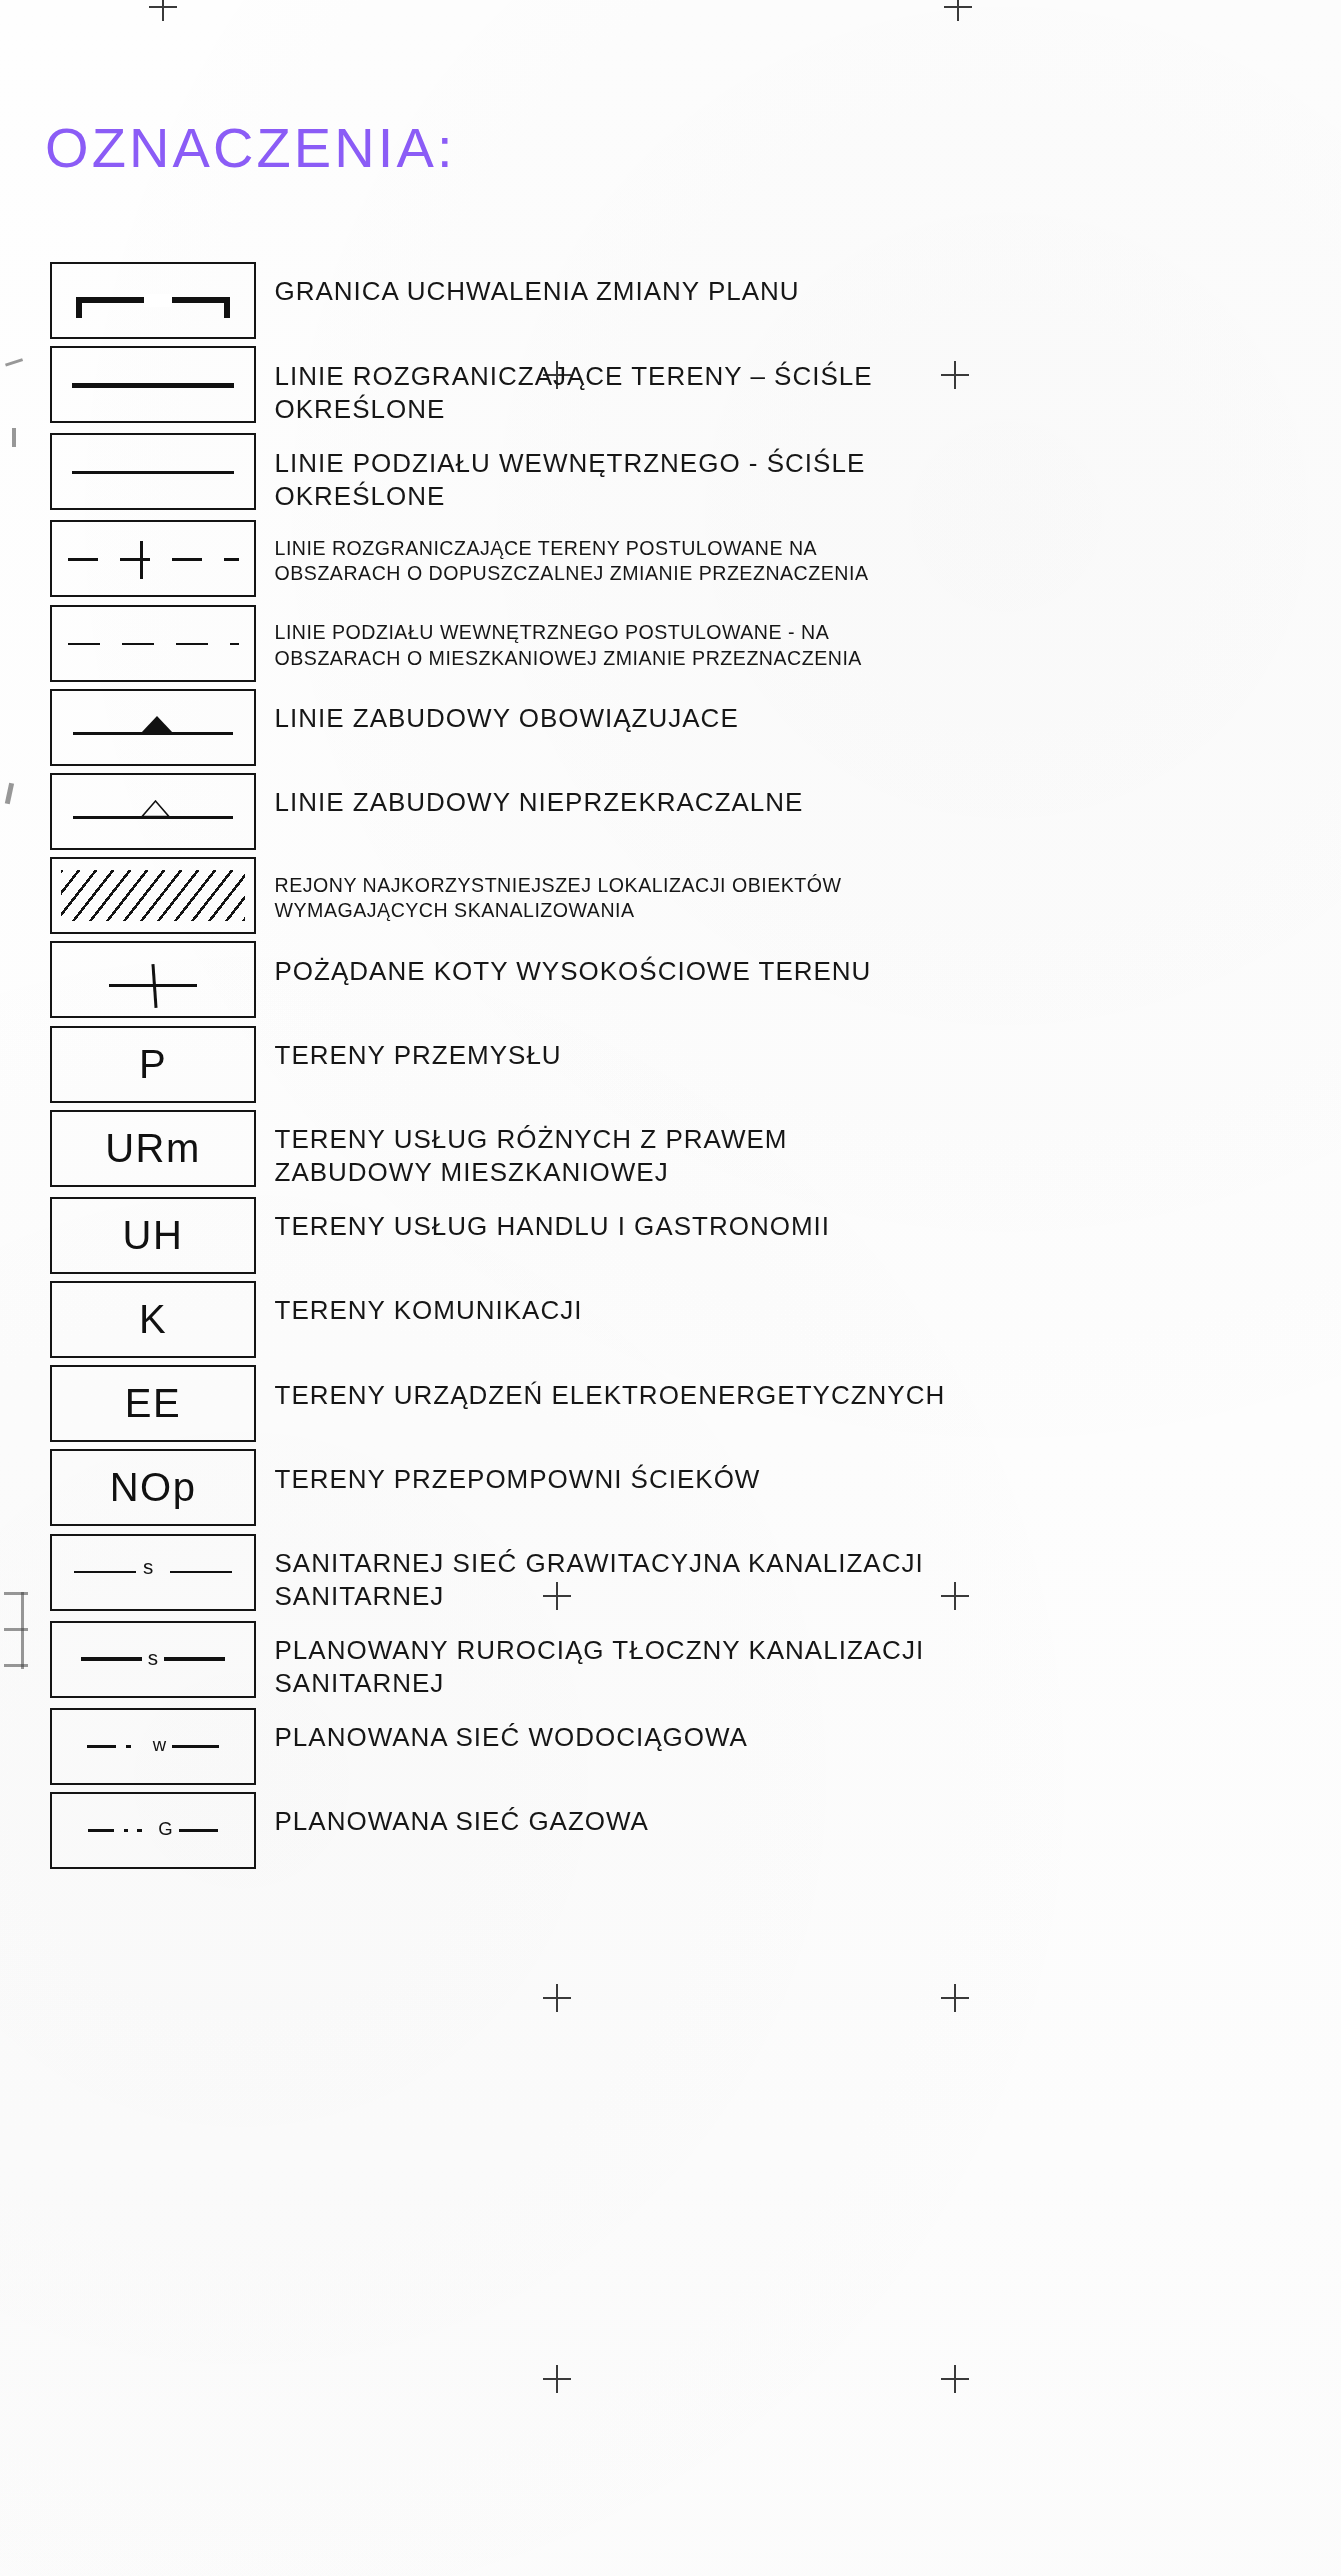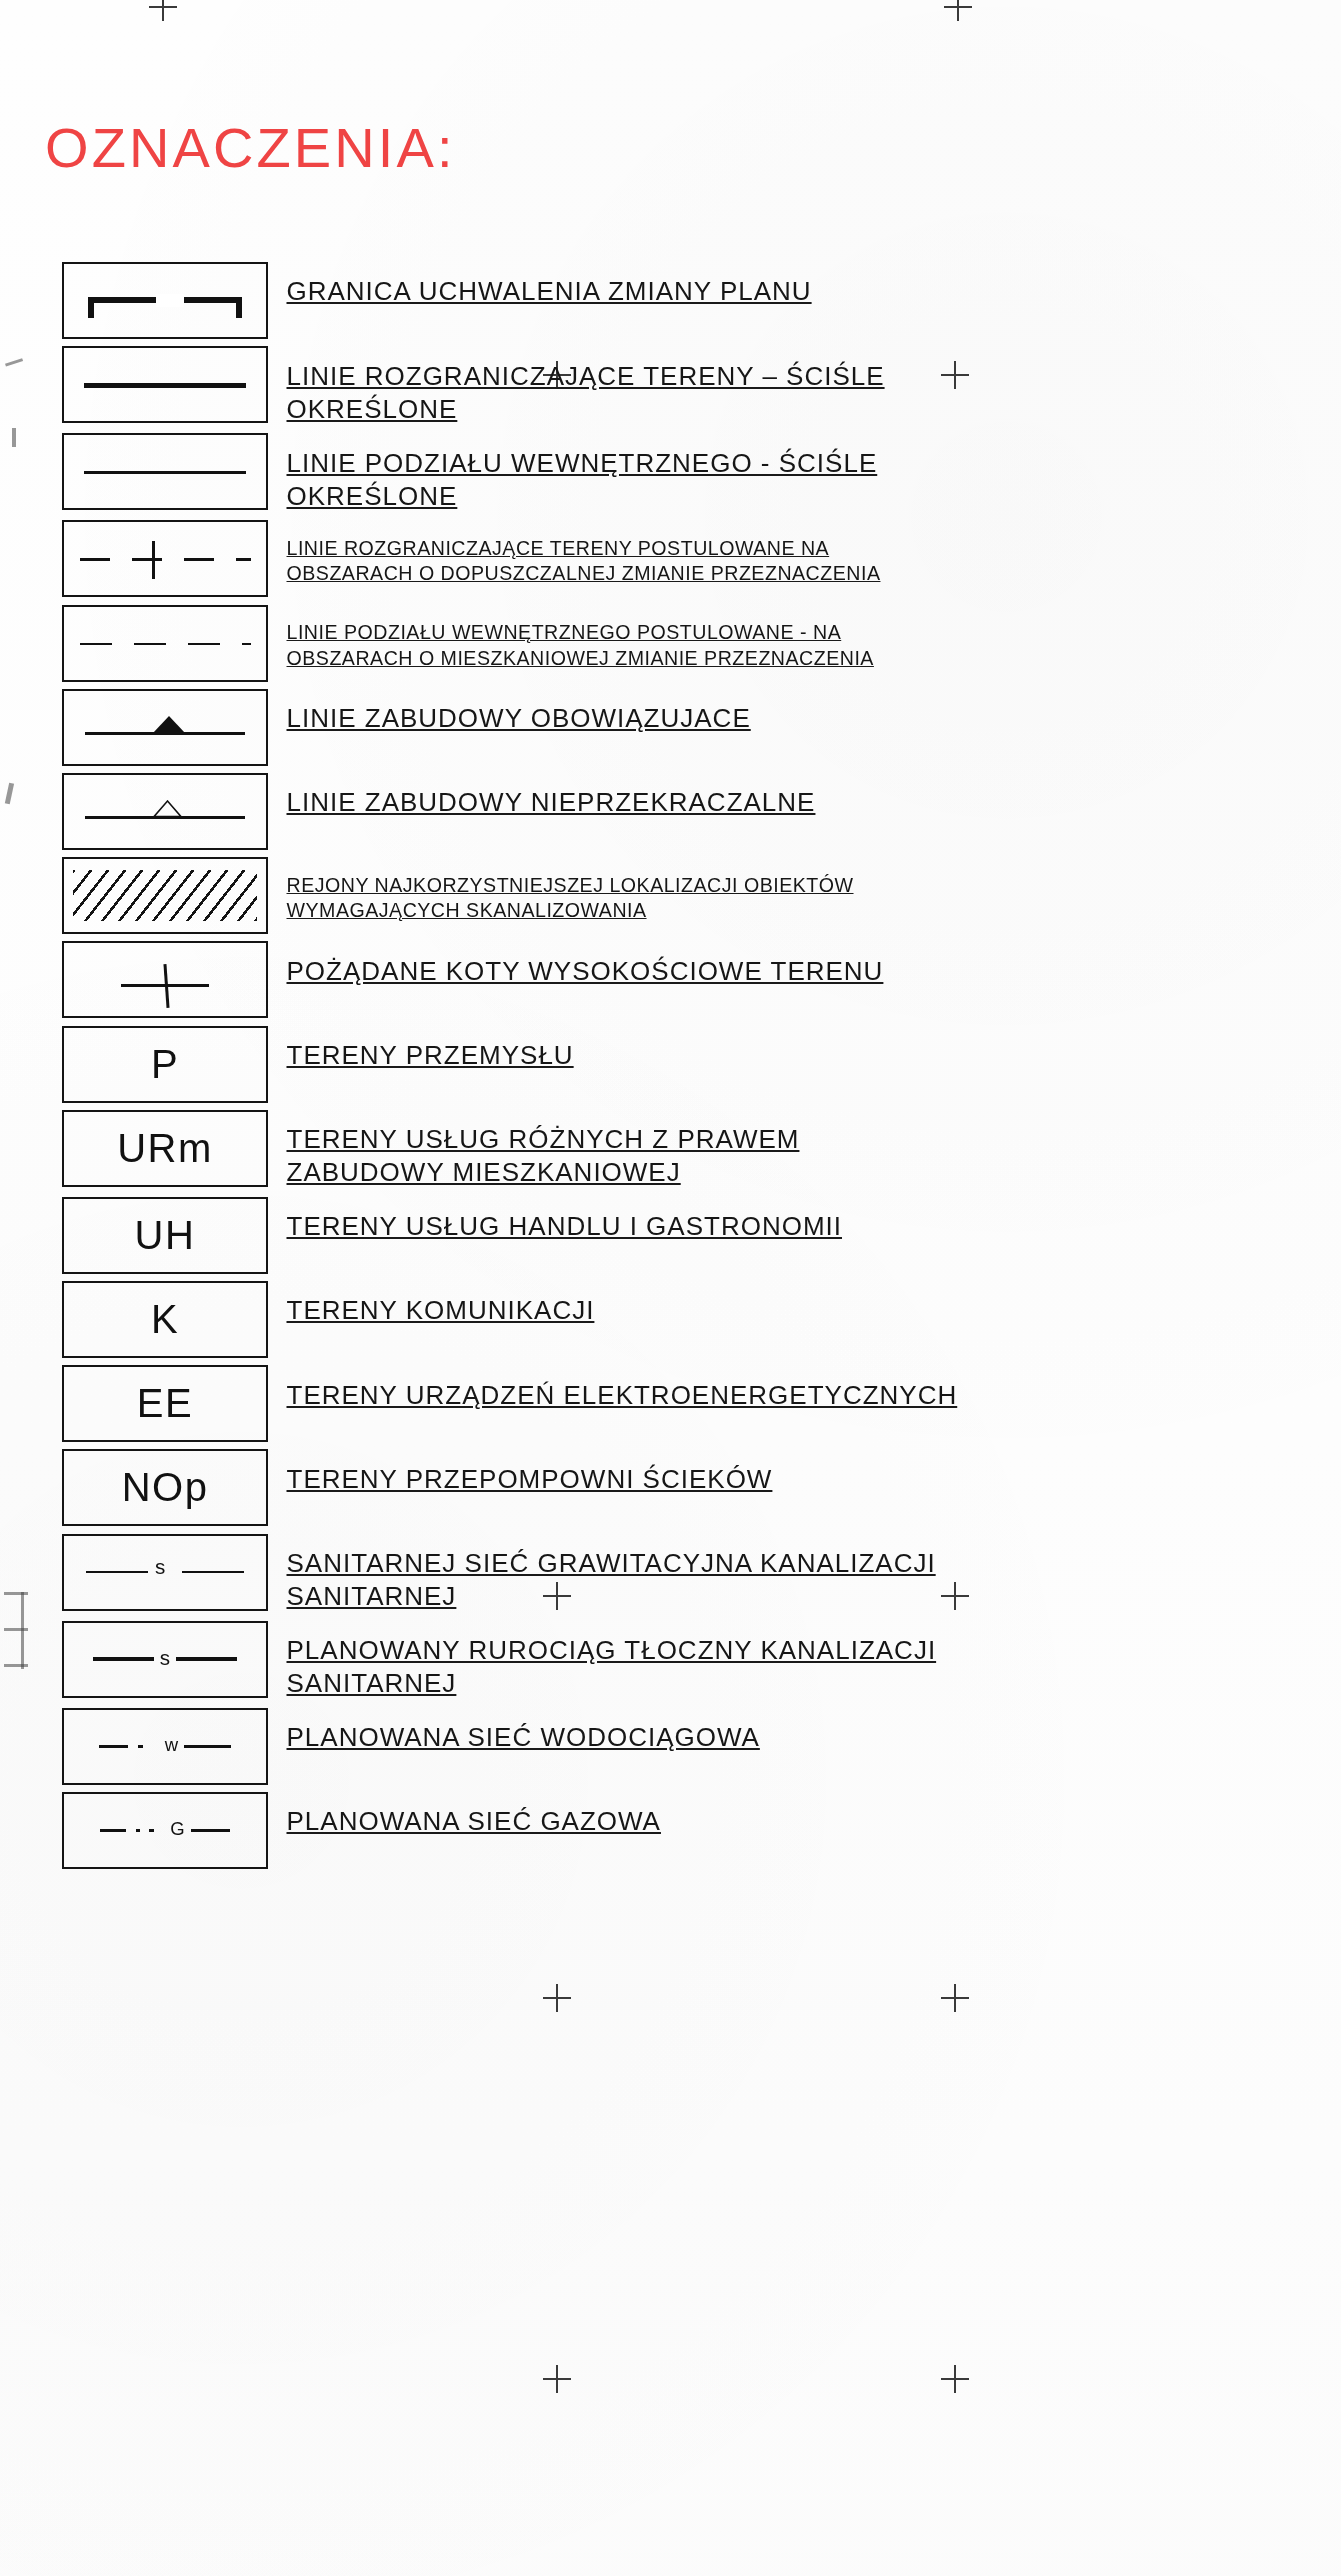--- a/index.html
+++ b/index.html
@@ -42,30 +42,29 @@
   .cross:before { left: 0; top: 13.4px; width: 28px; height: 1.5px; }
   .cross:after  { top: 0; left: 13.4px; height: 28px; width: 1.5px; }
 
   .title {
     position: absolute;
     left: 45px;
     top: 77px;
     font-size: 56px;
     letter-spacing: 3.1px;
     font-weight: 400;
-    color: #ef4444;
+    color: #8b5cf6;
     font-family: "Liberation Sans", sans-serif;
   }
 
   .legend {
     position: absolute;
-    left: 62px;
+    left: 50px;
     top: 262px;
     width: 1236px;
-    text-decoration: underline;
   }
 
   .row {
     position: relative;
     display: flex;
     align-items: flex-start;
     margin-bottom: 7.2px;
   }
 
   .symbol-box {

